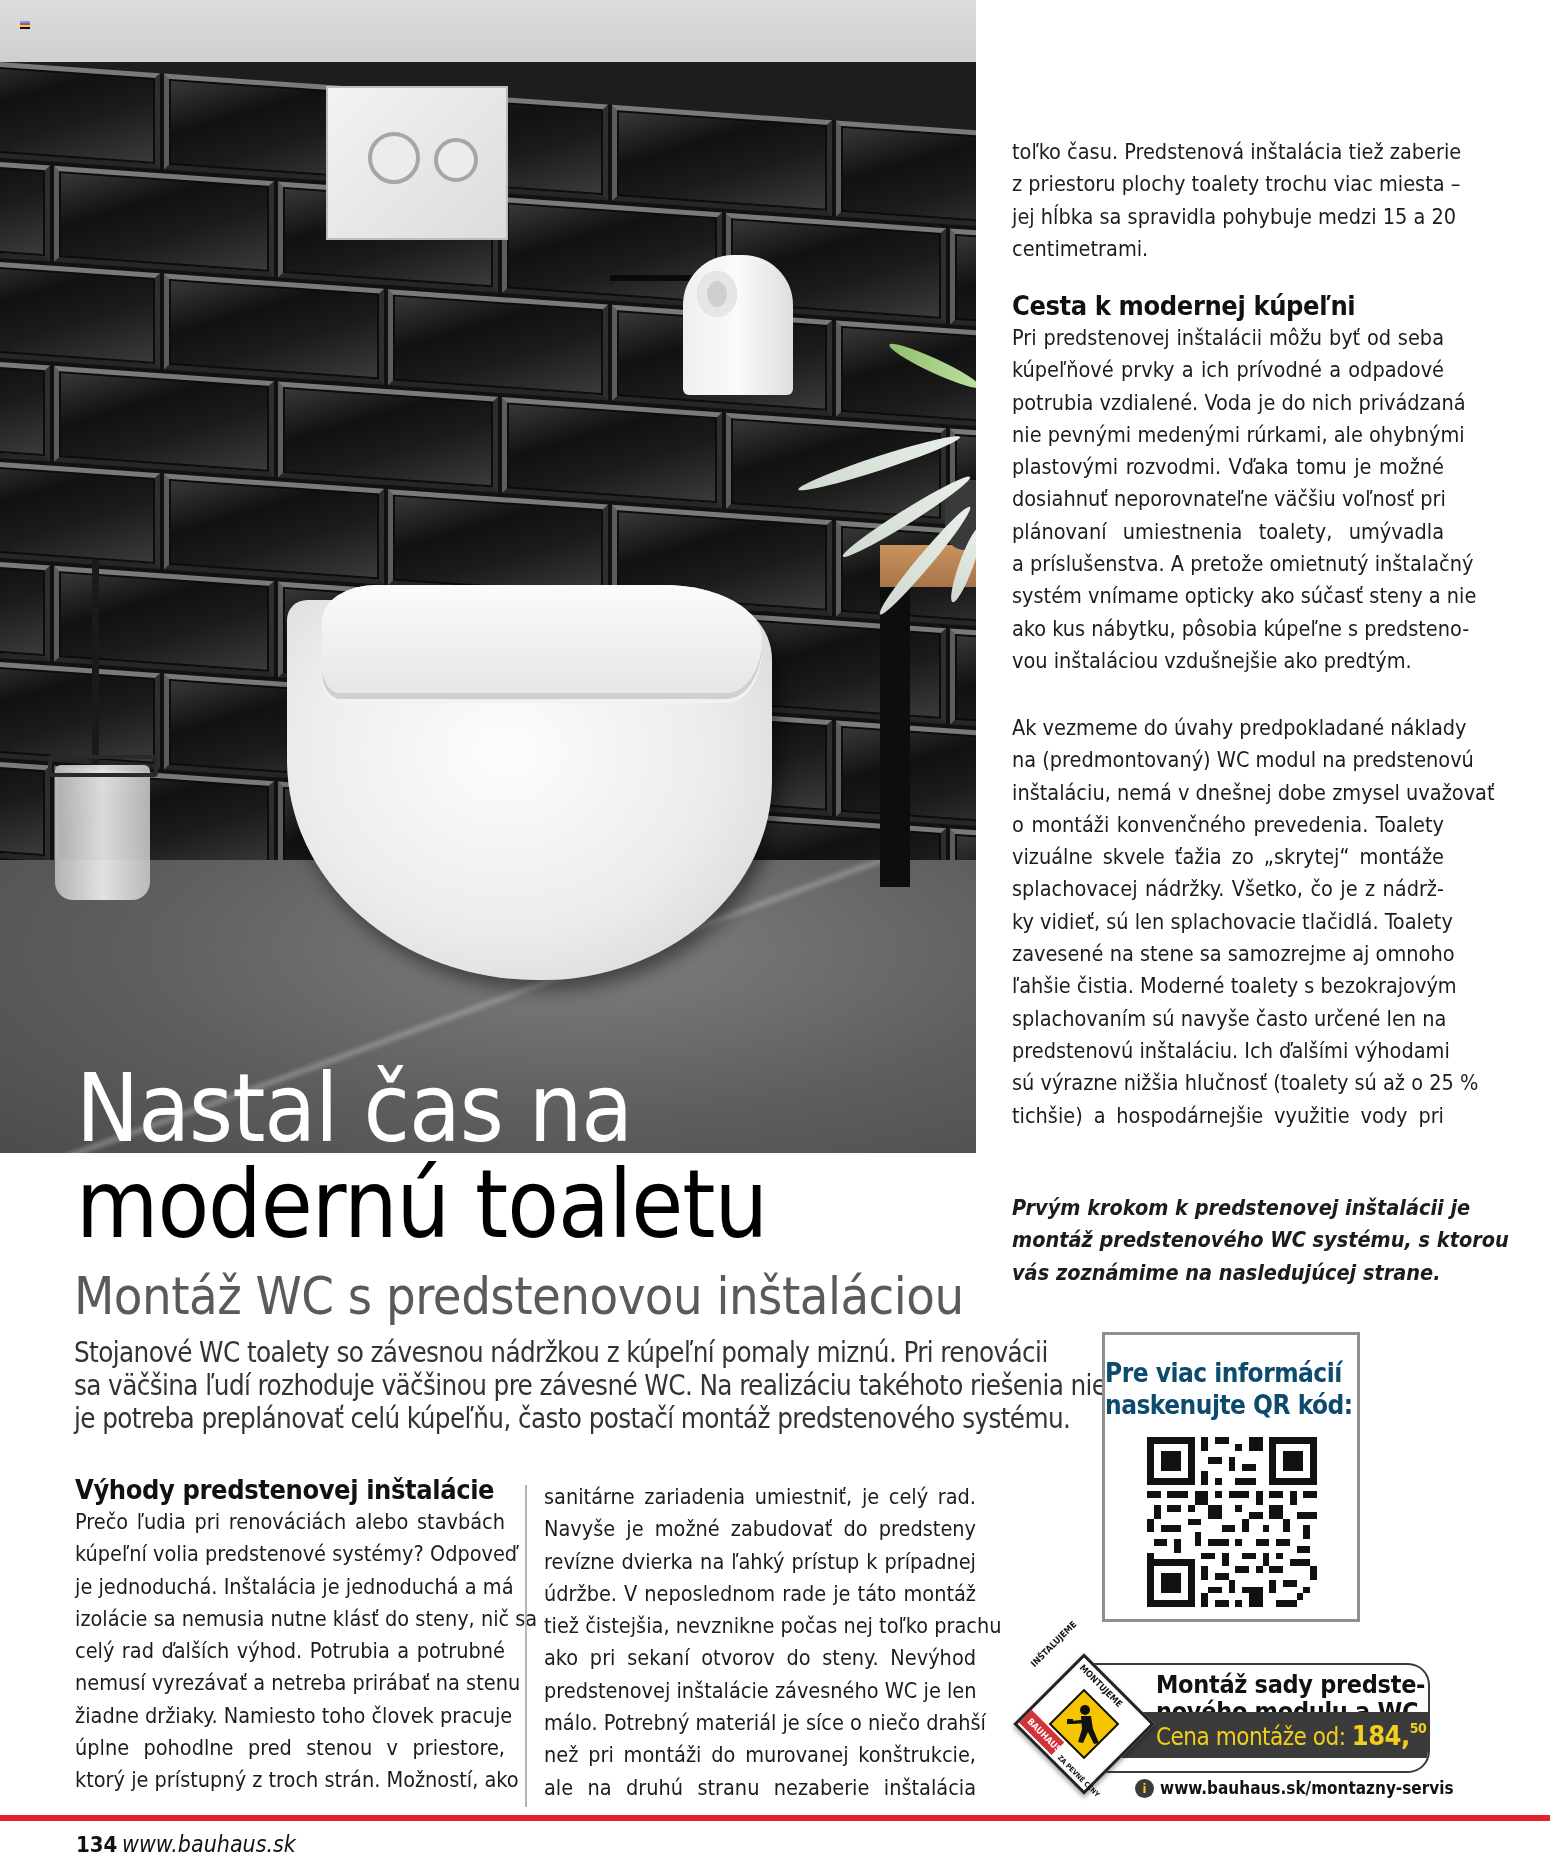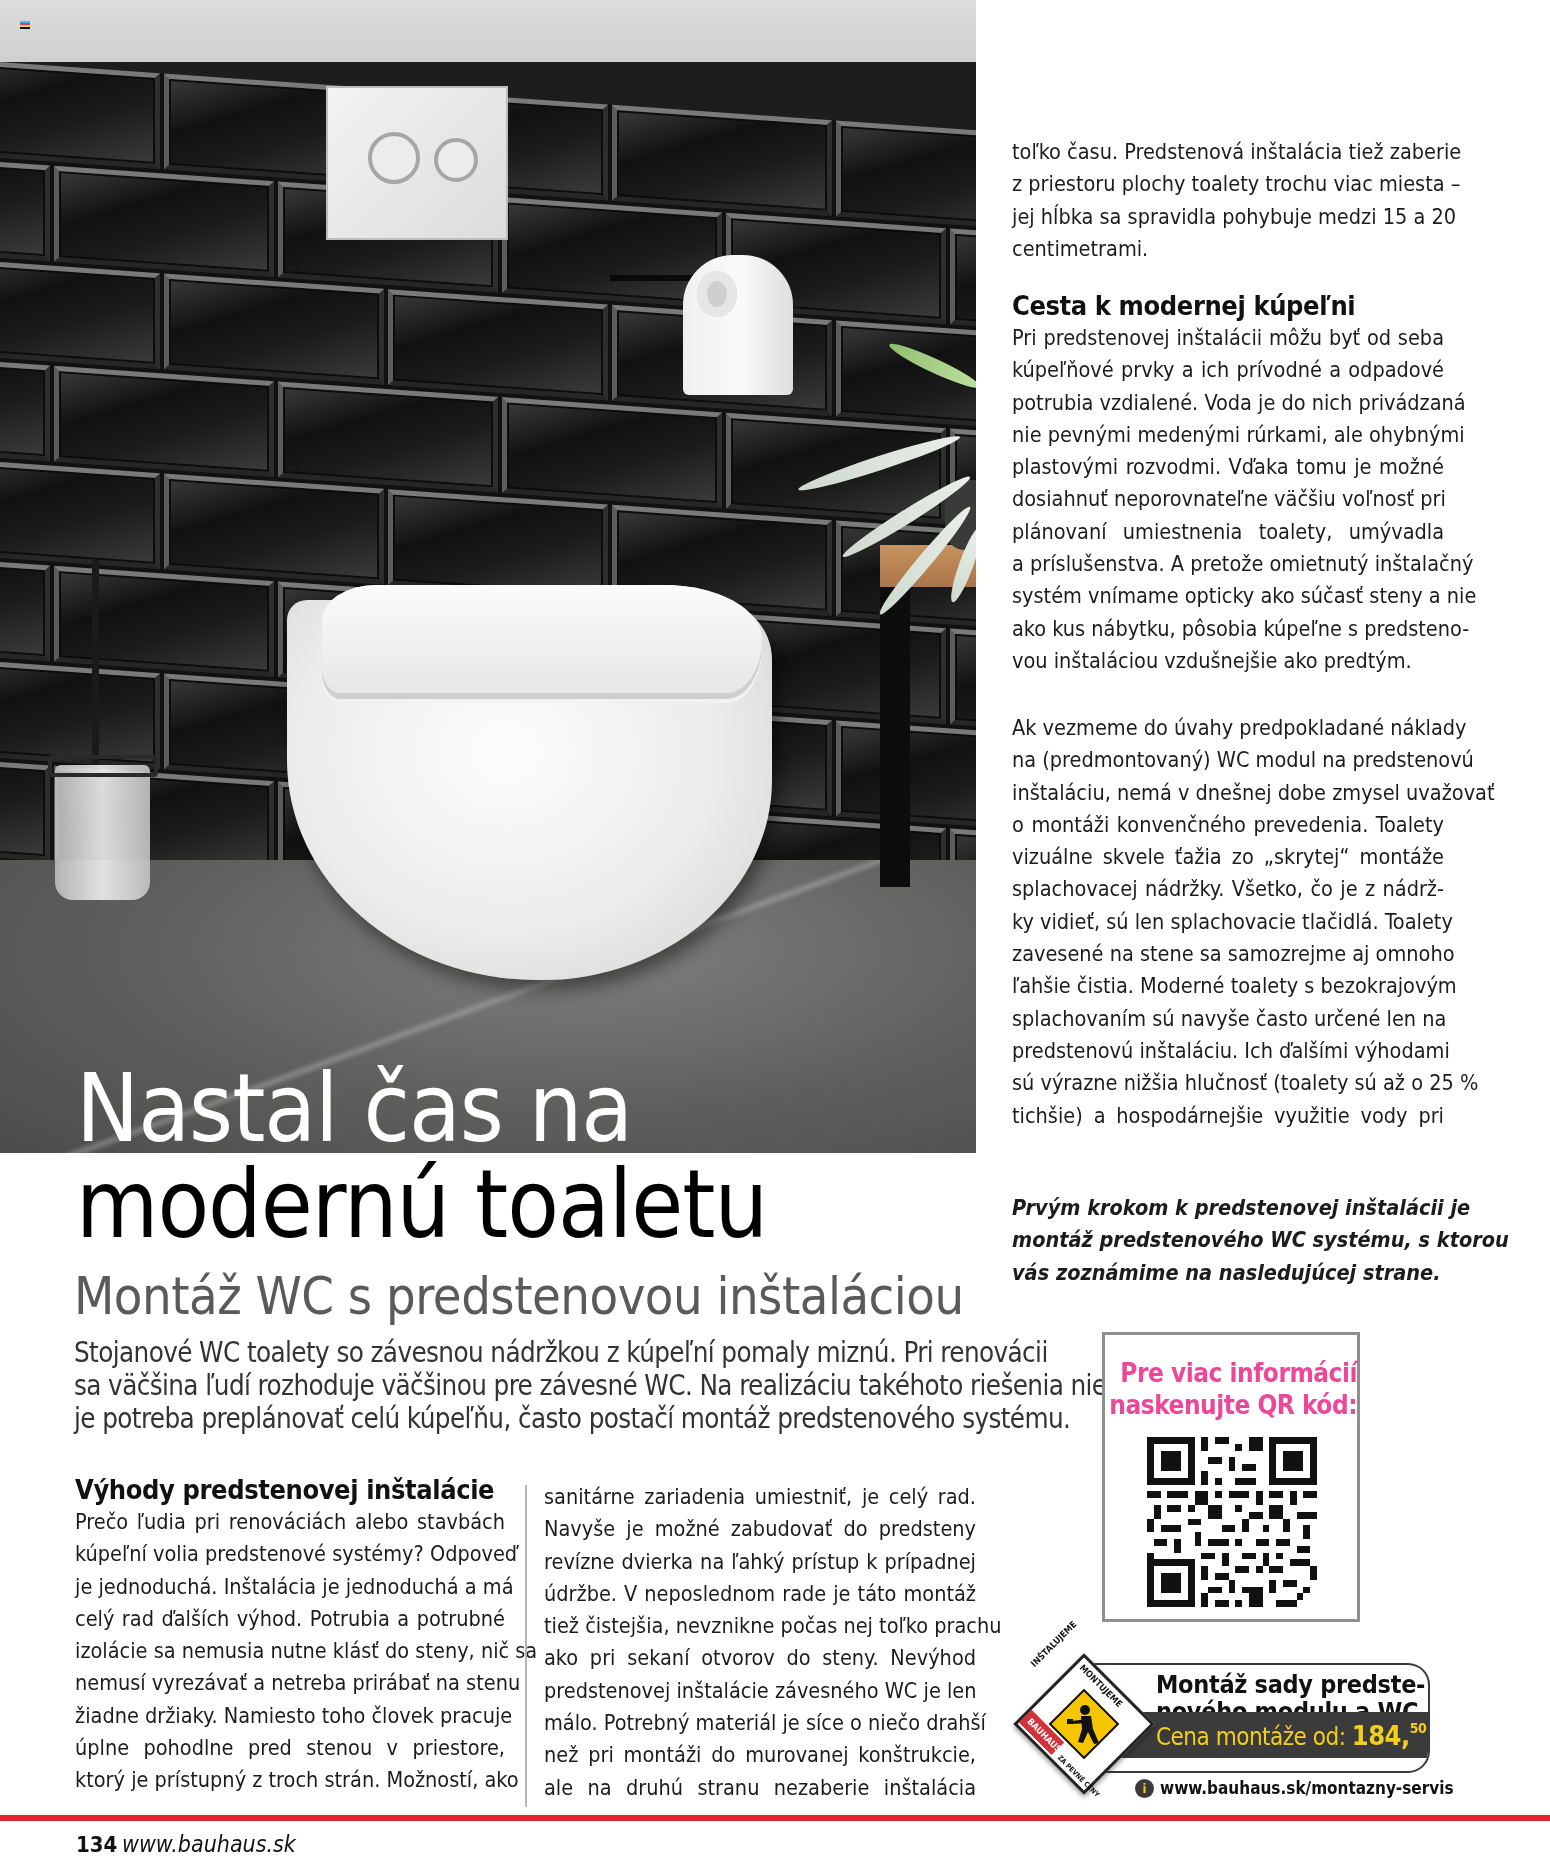--- a/index.html
+++ b/index.html
@@ -68,21 +68,21 @@
   .col-mid { left: 544px; top: 1481px; width: 432px; }
   .col-right-top { left: 1012px; top: 136px; width: 432px; }
   .col-right-sec { left: 1012px; top: 290px; width: 432px; }
   .col-right-para { left: 1012px; top: 712px; width: 432px; }
   .col-right-bold { left: 1012px; top: 1192px; width: 432px; font-weight: 700; }
   .col-right-bold p { text-align: center; text-align-last: left; font-style: italic; }
   .col-divider { position: absolute; left: 525px; top: 1485px; width: 2px; height: 322px; background: #b5b5b5; }
 
   
   .qr-box { position: absolute; left: 1102px; top: 1332px; width: 258px; height: 290px; border: 3px solid #8f8f8f; background: #fff; }
-  .qr-title { position: absolute; left: 0; top: 22px; width: 100%; text-align: right; font-size: 26px; font-weight: 700; color: #ec4899; line-height: 32px; letter-spacing: -0.5px; }
+  .qr-title { position: absolute; left: 0; top: 22px; width: 100%; text-align: left; font-size: 26px; font-weight: 700; color: #0c4a6e; line-height: 32px; letter-spacing: -0.5px; }
   .qr-code { position: absolute; left: 42px; top: 102px; width: 170px; height: 170px; }
 
   
   .svc { position: absolute; left: 1010px; top: 1660px; width: 445px; height: 140px; }
   .svc-card { position: absolute; left: 80px; top: 3px; width: 340px; height: 110px; border-radius: 0 22px 22px 0; overflow: hidden; border: 2px solid #3a3a3a; border-left: none; }
   .svc-title { position: absolute; left: 66px; top: 6px; font-size: 25px; font-weight: 700; line-height: 27px; color: #111; white-space: nowrap; letter-spacing: -0.3px; }
   .svc-price-bar { position: absolute; left: 0; top: 47px; width: 100%; height: 46px; background: #3b3b3b; }
   .svc-price { position: absolute; left: 66px; top: 8px; font-size: 24px; color: #f2cf1c; white-space: nowrap; letter-spacing: -0.5px; }
   .svc-price b { font-size: 27px; }
   .svc-price sup { font-size: 14px; font-weight: 700; vertical-align: 12px; }
@@ -212,22 +212,22 @@
   <p>Stojanové WC toalety so závesnou nádržkou z kúpeľní pomaly miznú. Pri renovácii</p>
   <p>sa väčšina ľudí rozhoduje väčšinou pre závesné WC. Na realizáciu takéhoto riešenia nie</p>
   <p>je potreba preplánovať celú kúpeľňu, často postačí montáž predstenového systému.</p>
 </div>
 
 <div class="col col-left">
   <h2>Výhody predstenovej inštalácie</h2>
   <p>Prečo ľudia pri renováciách alebo stavbách</p>
   <p>kúpeľní volia predstenové systémy? Odpoveď</p>
   <p>je jednoduchá. Inštalácia je jednoduchá a má</p>
+  <p>izolácie sa nemusia nutne klásť do steny, nič sa</p>
   <p>celý rad ďalších výhod. Potrubia a potrubné</p>
-  <p>izolácie sa nemusia nutne klásť do steny, nič sa</p>
   <p>nemusí vyrezávať a netreba prirábať na stenu</p>
   <p>žiadne držiaky. Namiesto toho človek pracuje</p>
   <p>úplne pohodlne pred stenou v priestore,</p>
   <p>ktorý je prístupný z troch strán. Možností, ako</p>
 </div>
 
 <div class="col-divider"></div>
 
 <div class="col col-mid">
   <p>sanitárne zariadenia umiestniť, je celý rad.</p>

